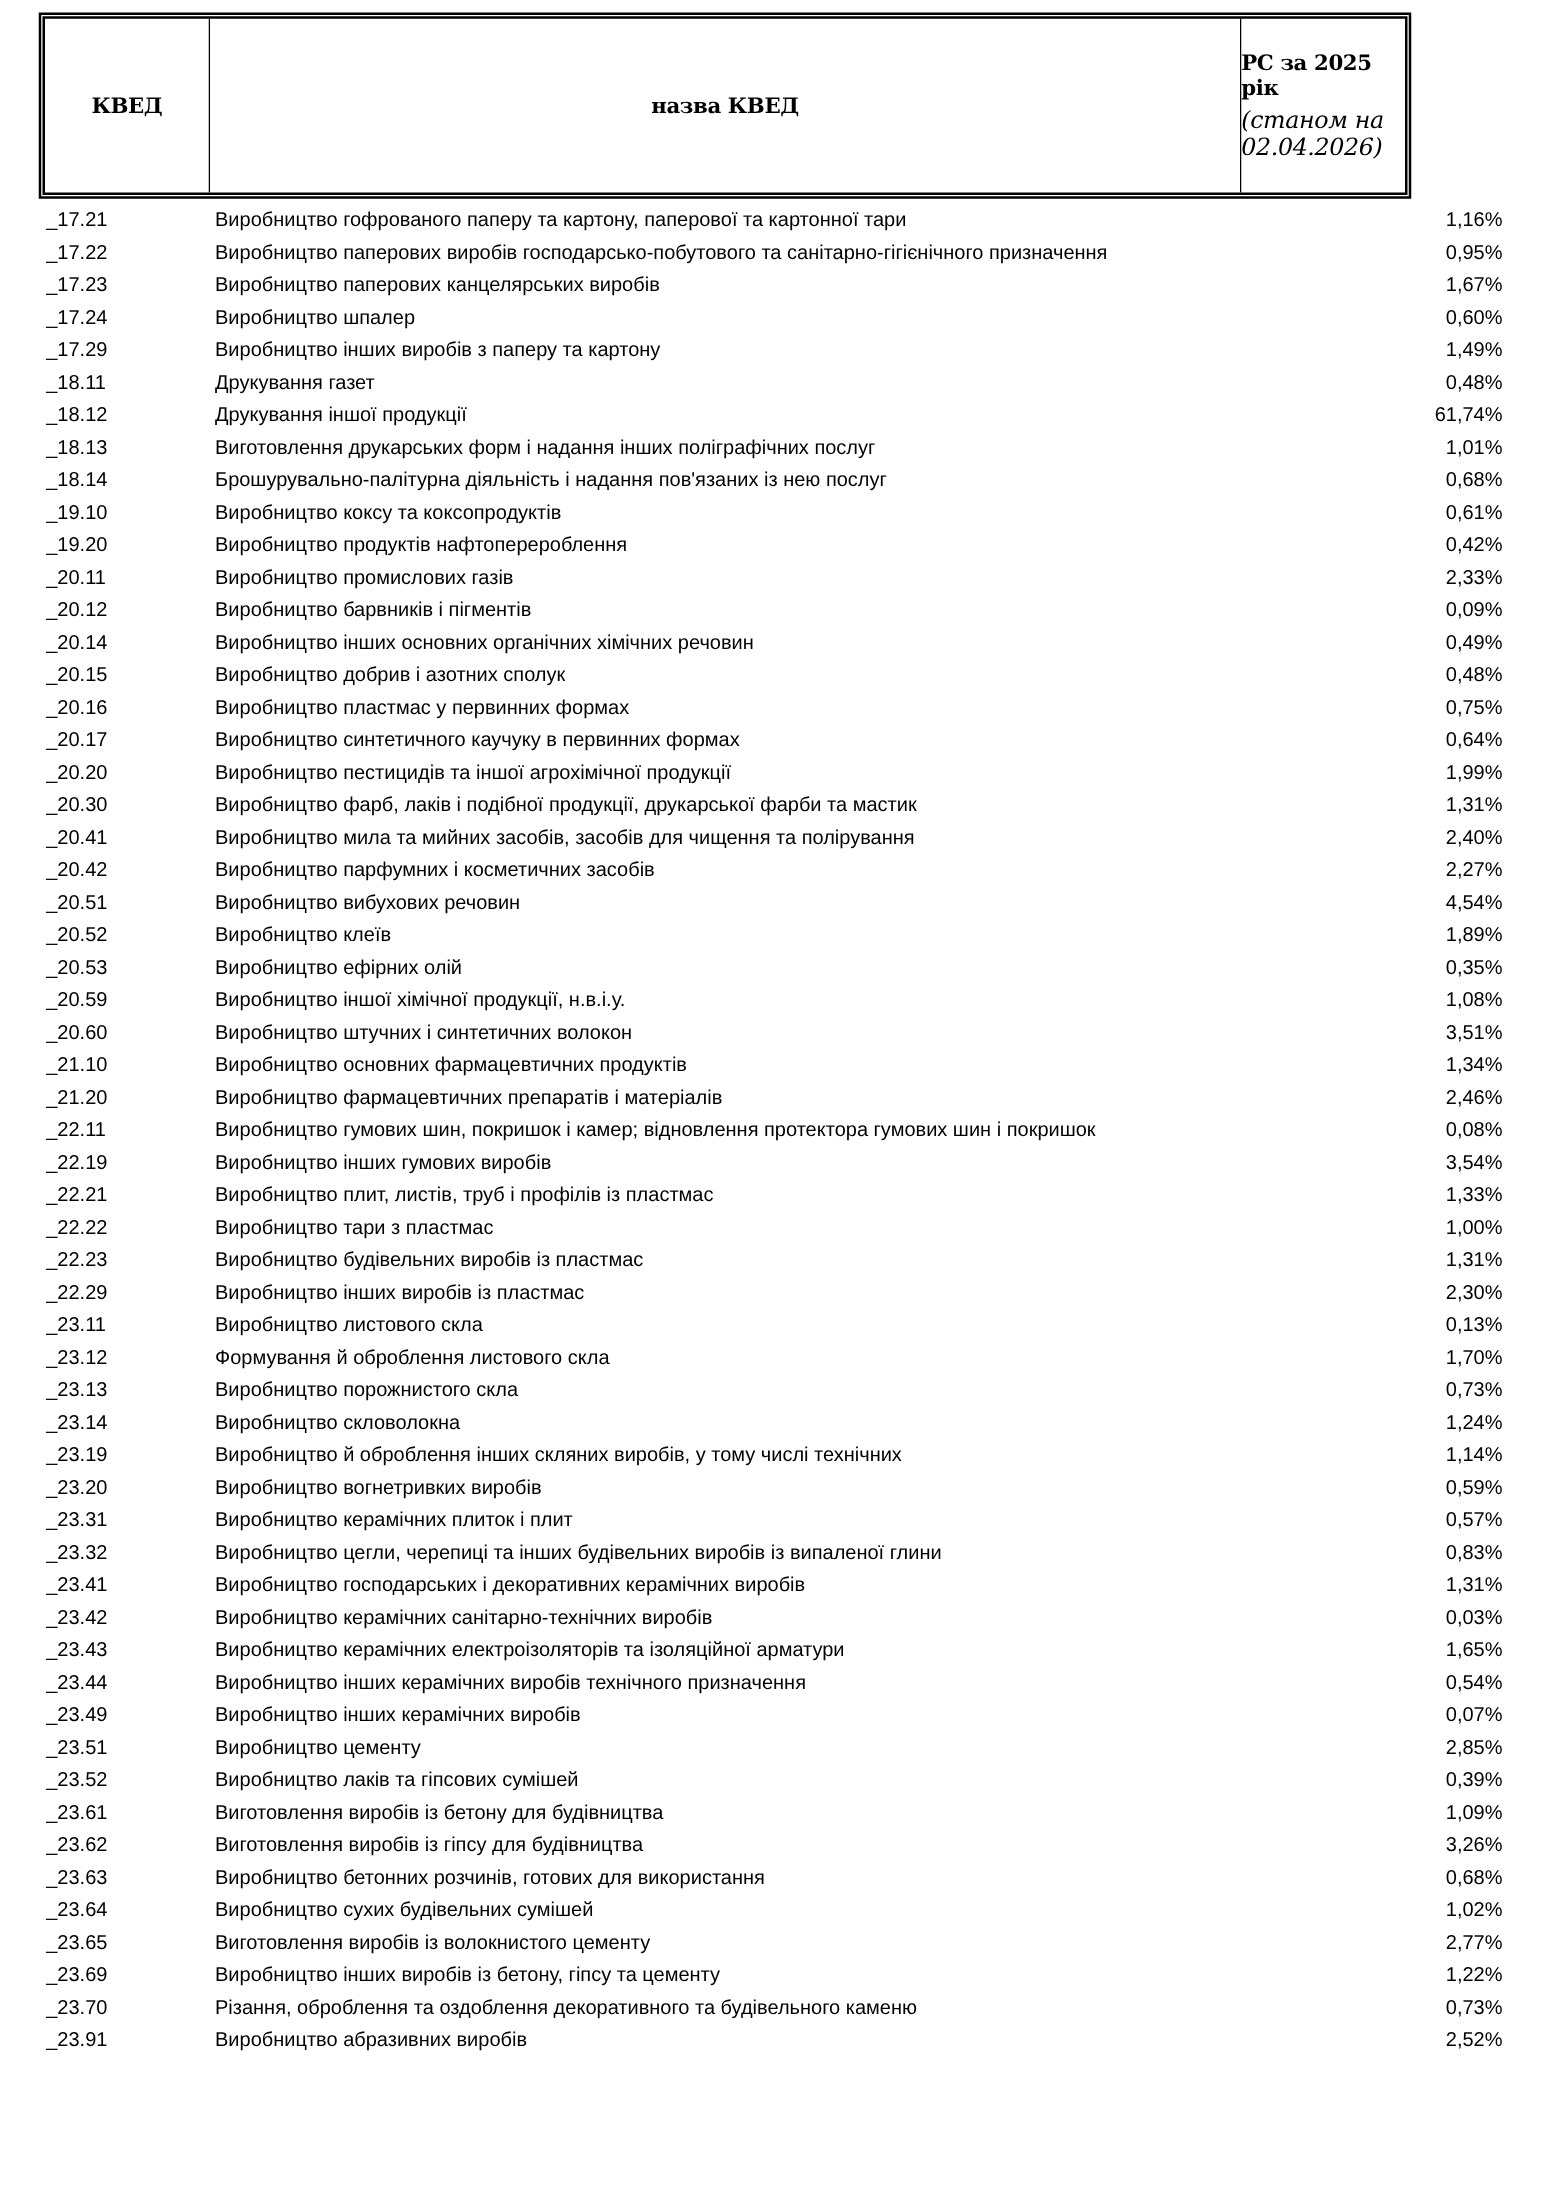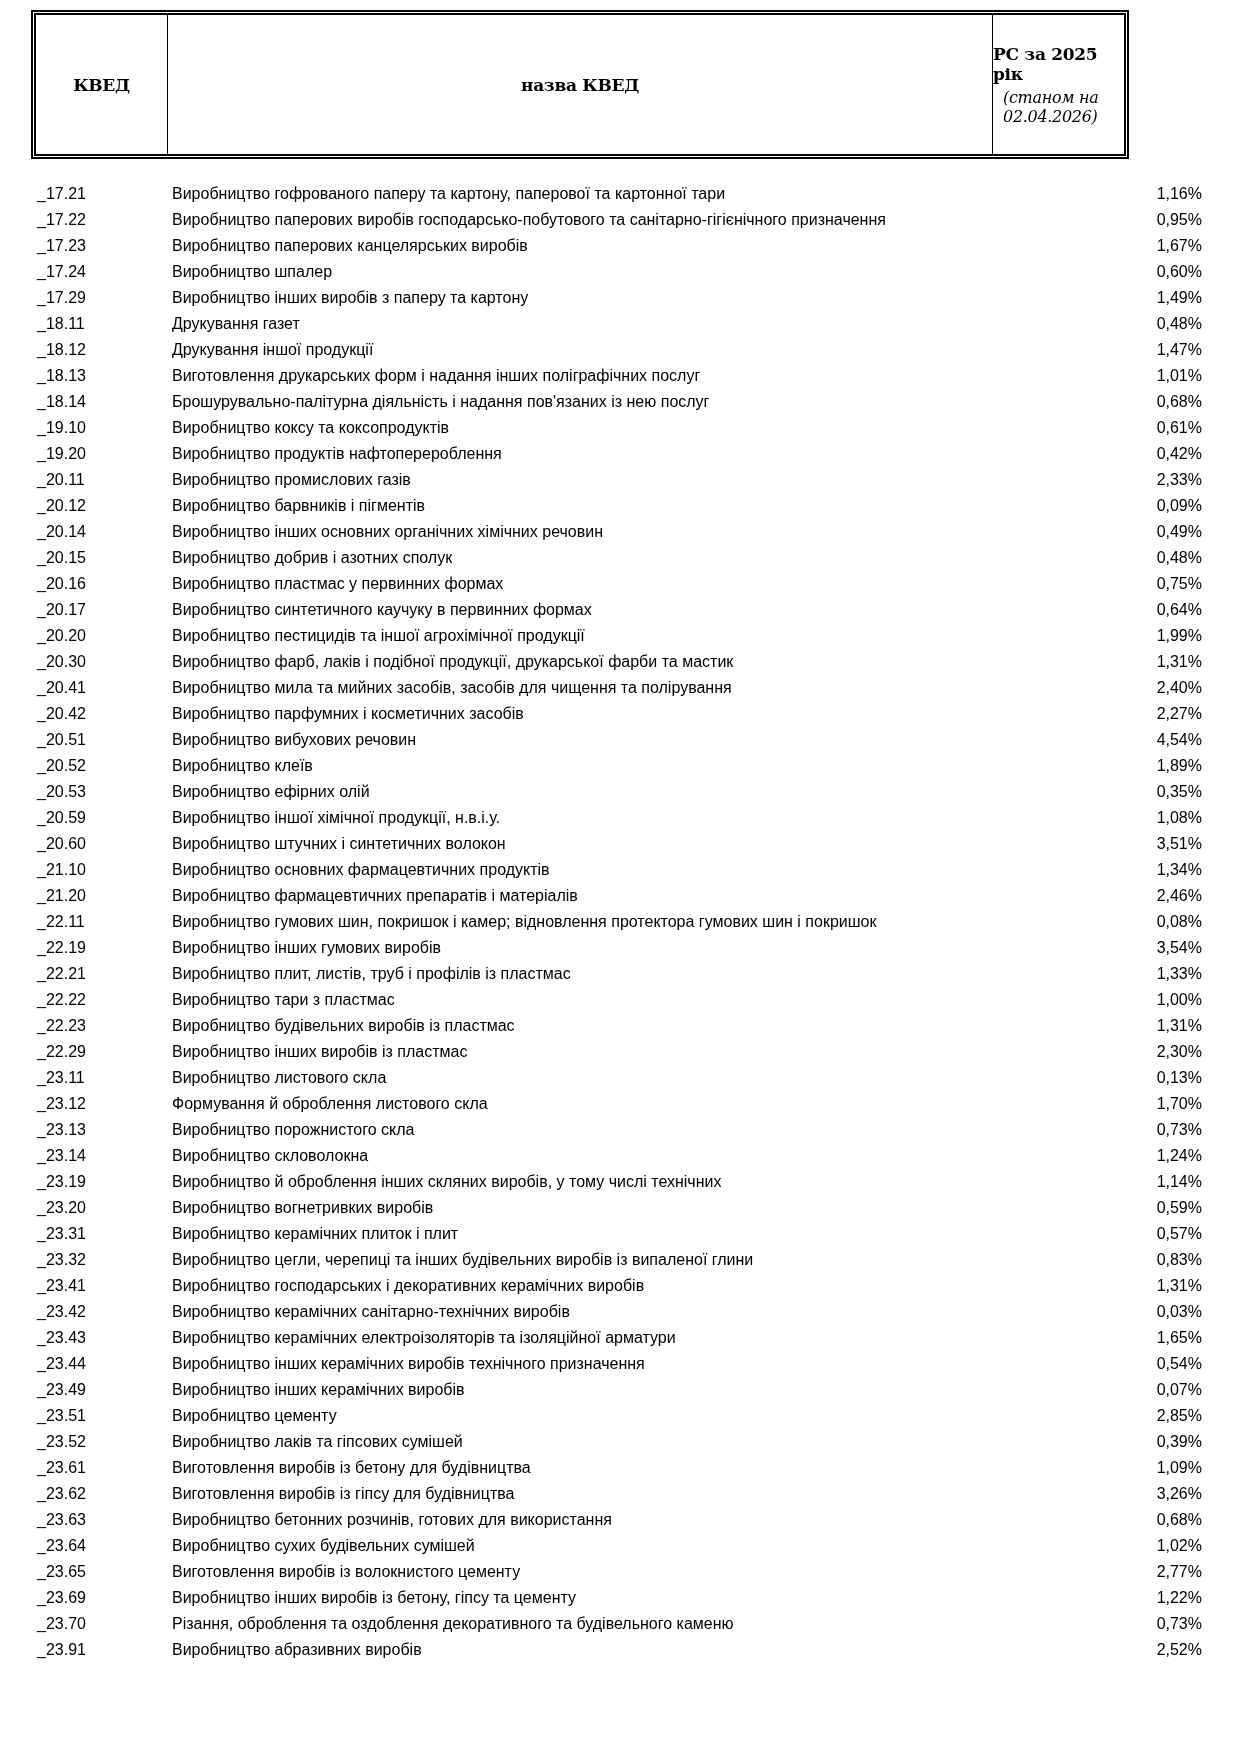--- a/index.html
+++ b/index.html
@@ -7,22 +7,22 @@
   .hdr {
     position:absolute; left:31px; top:10px; width:1098px; height:149px;
     box-sizing:border-box; border:4px double #000; border-width:5px;
     display:flex;
   }
   .hcell { box-sizing:border-box; display:flex; flex-direction:column; align-items:center; justify-content:center;
     font-family:"DejaVu Serif","Liberation Serif",serif; font-weight:bold; font-size:17px; letter-spacing:-0.3px; }
   .hcell.c1 { width:132px; border-right:1px solid #000; }
   .hcell.c2 { width:825px; border-right:1px solid #000;align-items:center; }
   .hcell.c3 { flex:1; }
-  .hcell .sub { font-weight:normal; font-style:italic; font-size:16px; margin-top:4px;margin-left:10px; }
-  .rows { position:absolute; left:0; top:181px; width:1240px; }
+  .hcell .sub { font-weight:normal; font-style:italic; font-size:19px; margin-top:4px; }
+  .rows { position:absolute; left:0; top:164px; width:1240px; }
   .row { position:relative; height:26px; font-family:"Liberation Sans","DejaVu Sans",sans-serif; font-size:16px; line-height:26px; }
   .row .code { position:absolute; left:37px; }
   .row .name { position:absolute; left:172px; white-space:nowrap; }
   .row .val { position:absolute; right:38px; }
 </style>
 </head>
 <body>
 
 <div class="hdr">
   <div class="hcell c1">
@@ -64,21 +64,21 @@
       <span class="val">1,49%</span>
     </div>
     <div class="row">
       <span class="code">_18.11</span>
       <span class="name">Друкування газет</span>
       <span class="val">0,48%</span>
     </div>
     <div class="row">
       <span class="code">_18.12</span>
       <span class="name">Друкування іншої продукції</span>
-      <span class="val">1,47%</span>
+      <span class="val">61,74%</span>
     </div>
     <div class="row">
       <span class="code">_18.13</span>
       <span class="name">Виготовлення друкарських форм і надання інших поліграфічних послуг</span>
       <span class="val">1,01%</span>
     </div>
     <div class="row">
       <span class="code">_18.14</span>
       <span class="name">Брошурувально-палітурна діяльність і надання пов'язаних із нею послуг</span>
       <span class="val">0,68%</span>

